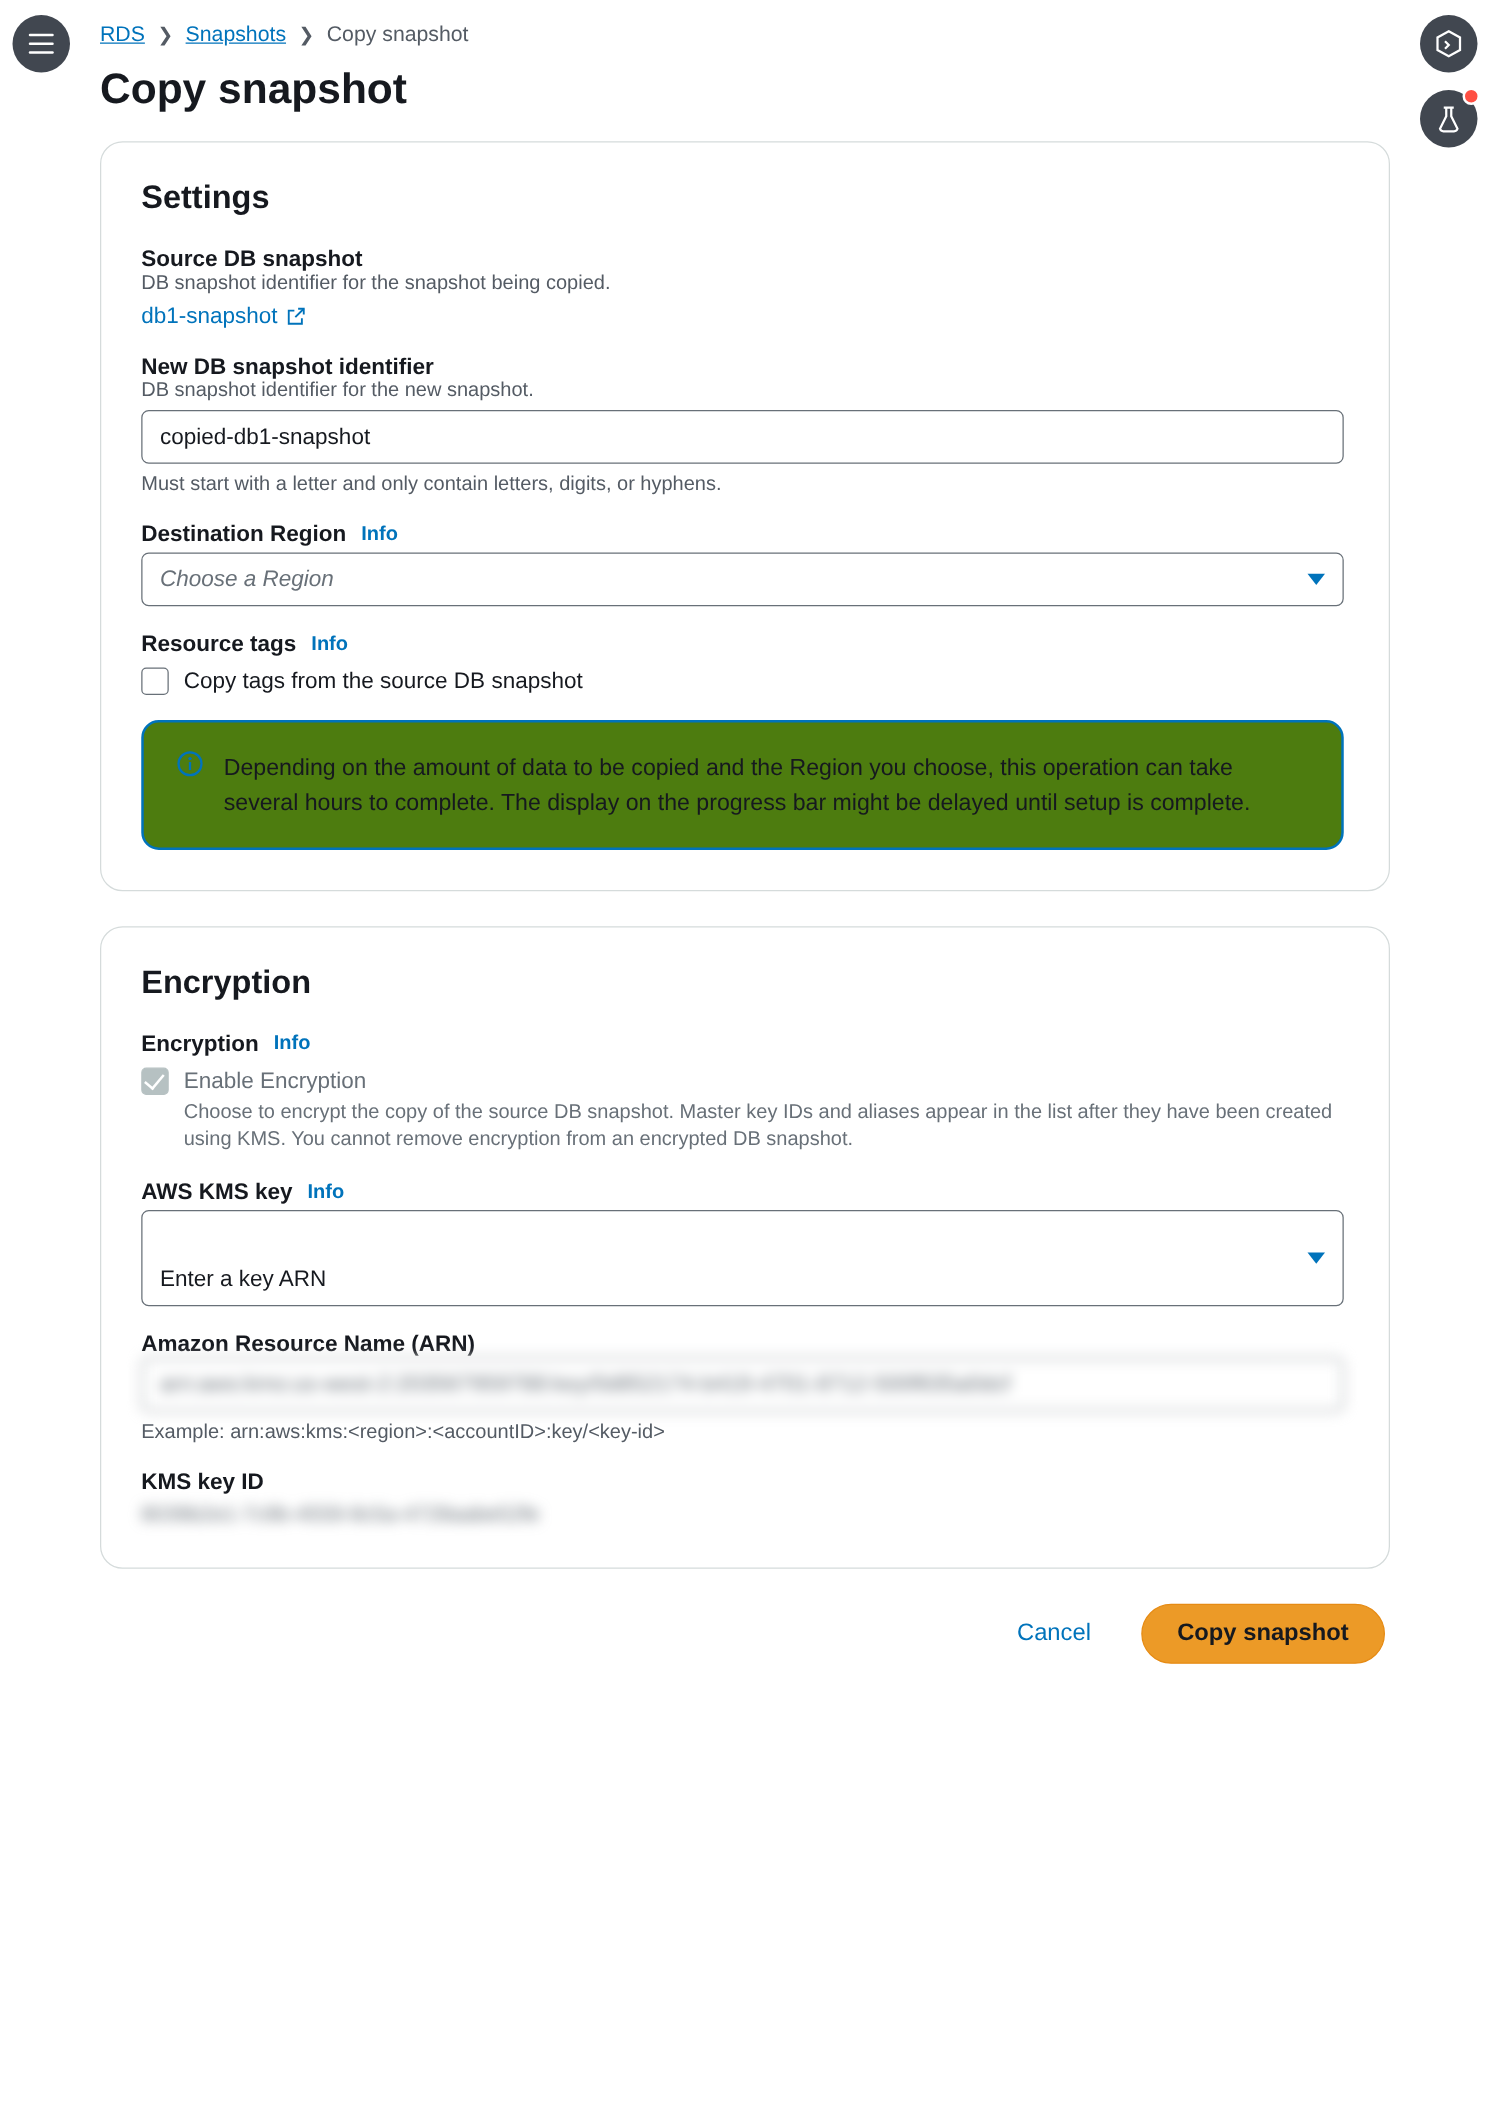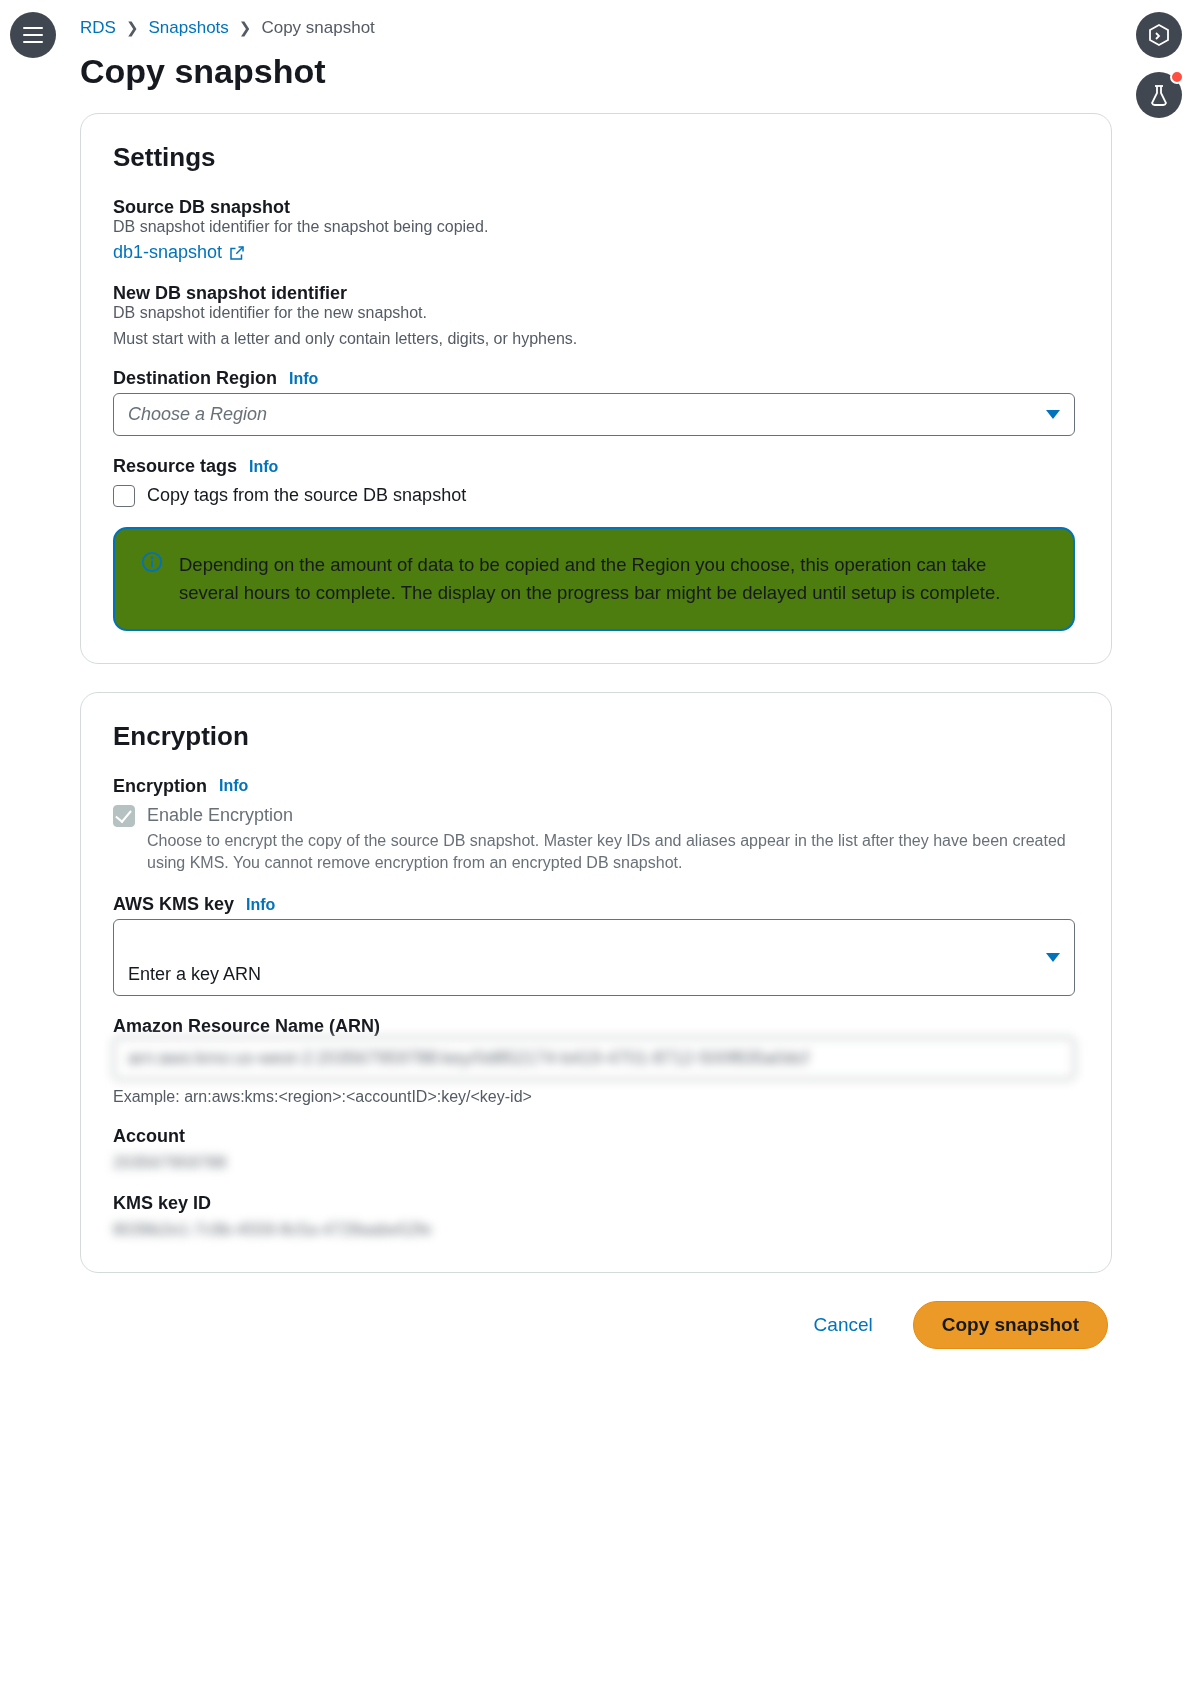--- a/index.html
+++ b/index.html
@@ -35,21 +35,21 @@
   .float-right { position:absolute; right:10px; top:12px; display:flex; flex-direction:column; gap:14px; }
   .circle-btn {
     width:46px; height:46px; border-radius:50%; background:#414750; color:#fff;
     display:flex; align-items:center; justify-content:center; cursor:pointer; position:relative;
   }
   .circle-btn svg { width:24px; height:24px; stroke:#fff; fill:none; stroke-width:1.8; }
   .notify-dot { position:absolute; top:-2px; right:-2px; width:14px; height:14px; background:#ff4f43; border-radius:50%; border:2px solid #fff; }
 
   .content { margin-left: 80px; margin-right: 80px; }
   .breadcrumb { display:flex; align-items:center; gap:10px; font-size:17px; margin-top:10px; }
-  .breadcrumb a { color:#0073bb; cursor:pointer; }
+  .breadcrumb a { color:#0073bb; text-decoration:underline; cursor:pointer; }
   .breadcrumb .chev { color:#545b64; font-size:15px; }
   .breadcrumb .current { color:#545b64; font-weight:400; }
 
   h1.page-title { font-size:34px; font-weight:700; margin-top:14px; margin-bottom:22px; }
 
   .panel {
     border:1px solid #d5dbdb; border-radius:18px; padding:28px 36px 32px 32px; margin-bottom:28px;
   }
   .panel h2 { font-size:26px; font-weight:700; margin-bottom:24px; }
 
@@ -153,20 +153,21 @@
               <path d="M14 4 L20 4 L20 10"></path>
               <line x1="20" y1="4" x2="11" y2="13"></line>
               <path d="M18 14 L18 20 L4 20 L4 6 L10 6"></path>
             </svg>
         </a>
       </div>
 
       <div class="field">
         <div class="field-label">New DB snapshot identifier</div>
         <div class="field-desc">DB snapshot identifier for the new snapshot.</div>
+        <input class="text-input" value="copied-db1-snapshot" style="">
         <div class="hint">Must start with a letter and only contain letters, digits, or hyphens.</div>
       </div>
 
       <div class="field">
         <div class="field-header">
           <span class="field-label">Destination Region</span>
           <span class="info-link">Info</span>
         </div>
         <div class="select-box">
           <span class="placeholder">Choose a Region</span>
@@ -224,24 +225,20 @@
           <span class="select-caret"></span>
         </div>
       </div>
 
       <div class="field">
         <div class="field-label">Amazon Resource Name (ARN)</div>
         <input class="text-input blur" value="arn:aws:kms:us-west-2:203567959788:key/0d852174-b419-4701-8712-500f835a0dcf" style="">
         <div class="hint">Example: arn:aws:kms:&lt;region&gt;:&lt;accountID&gt;:key/&lt;key-id&gt;</div>
       </div>
 
-      <div class="field">
-        <div class="field-label">Account</div>
-        <div class="value-line blur">203567959788</div>
-      </div>
 
       <div class="field" style="margin-bottom:0;">
         <div class="field-label">KMS key ID</div>
         <div class="value-line blur">8039b2e1-7c9b-4559-8c5a-4728aabe52fe</div>
       </div>
     </div>
 
     <div class="actions">
       <button class="btn-link">Cancel</button>
       <button class="btn-primary">Copy snapshot</button>

